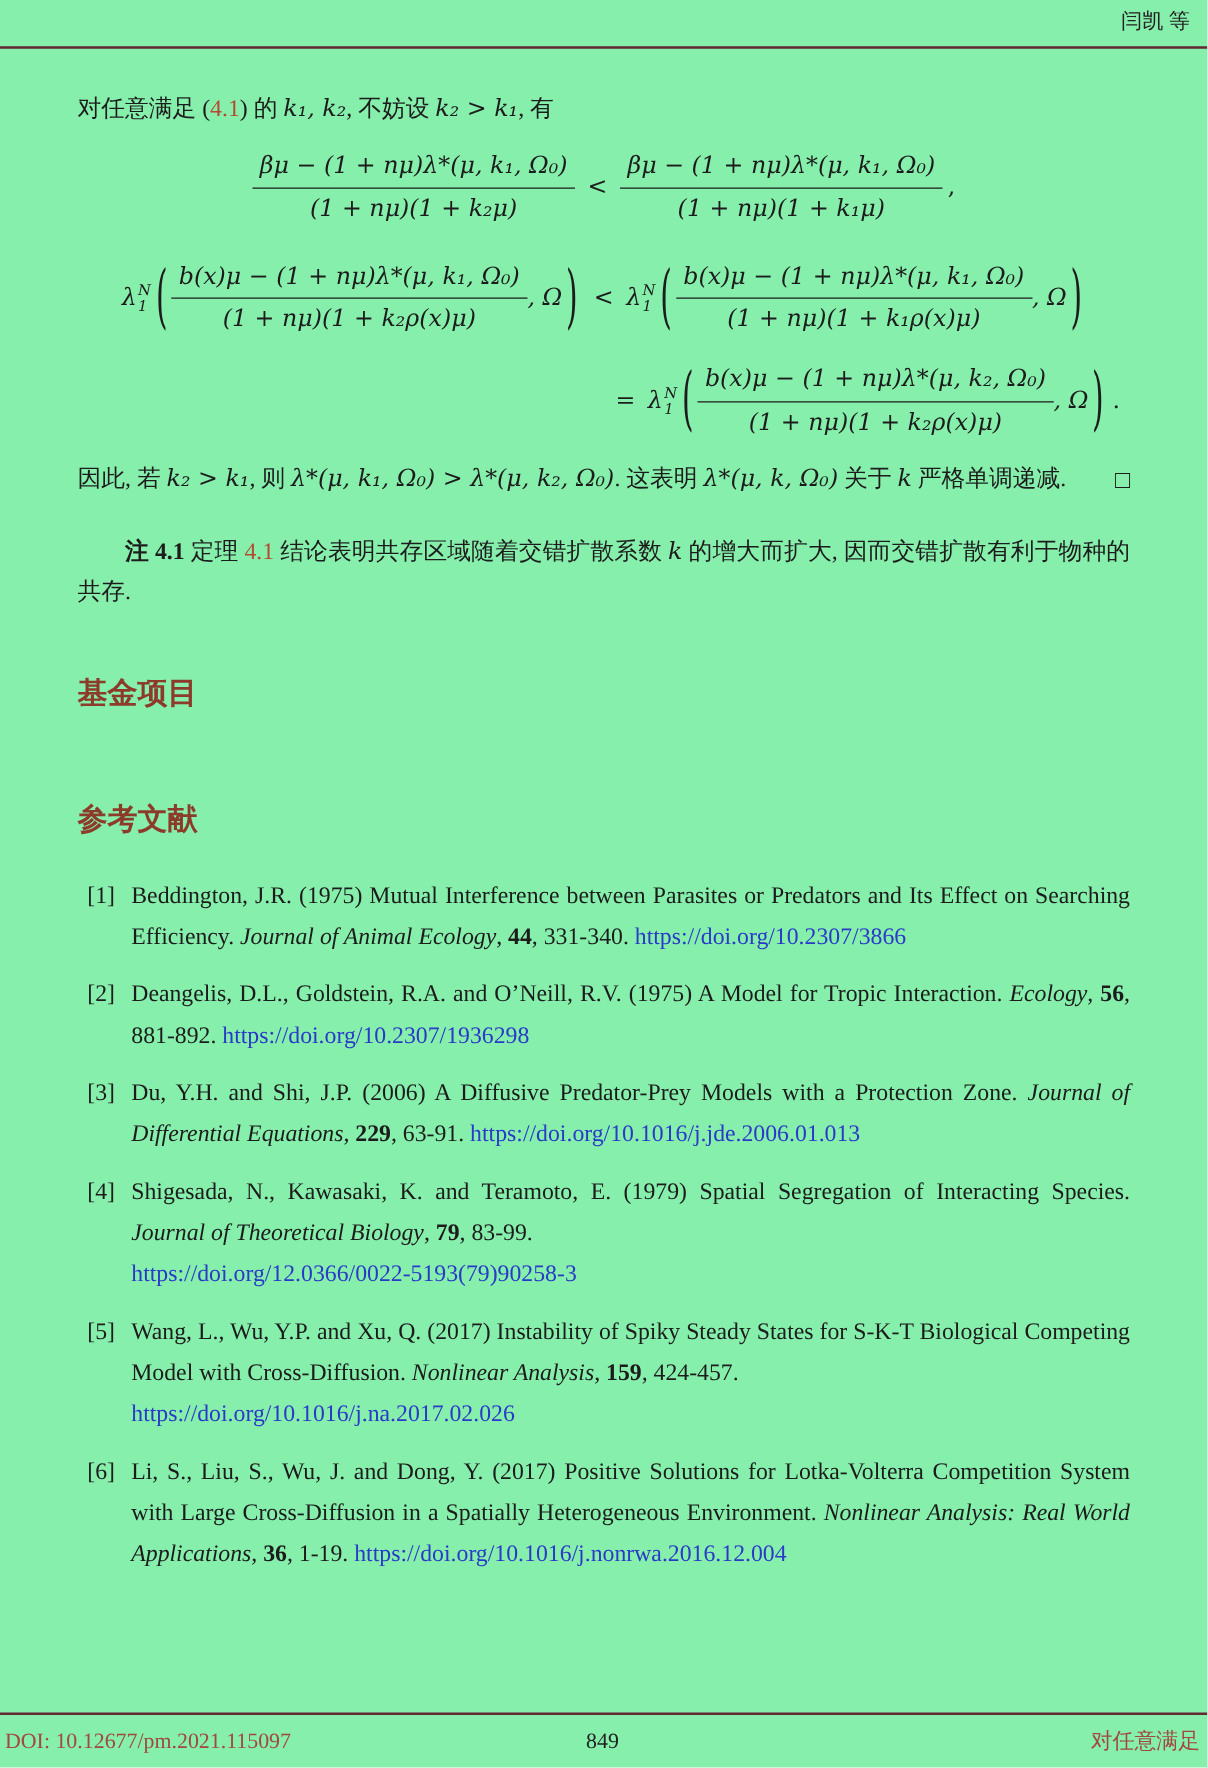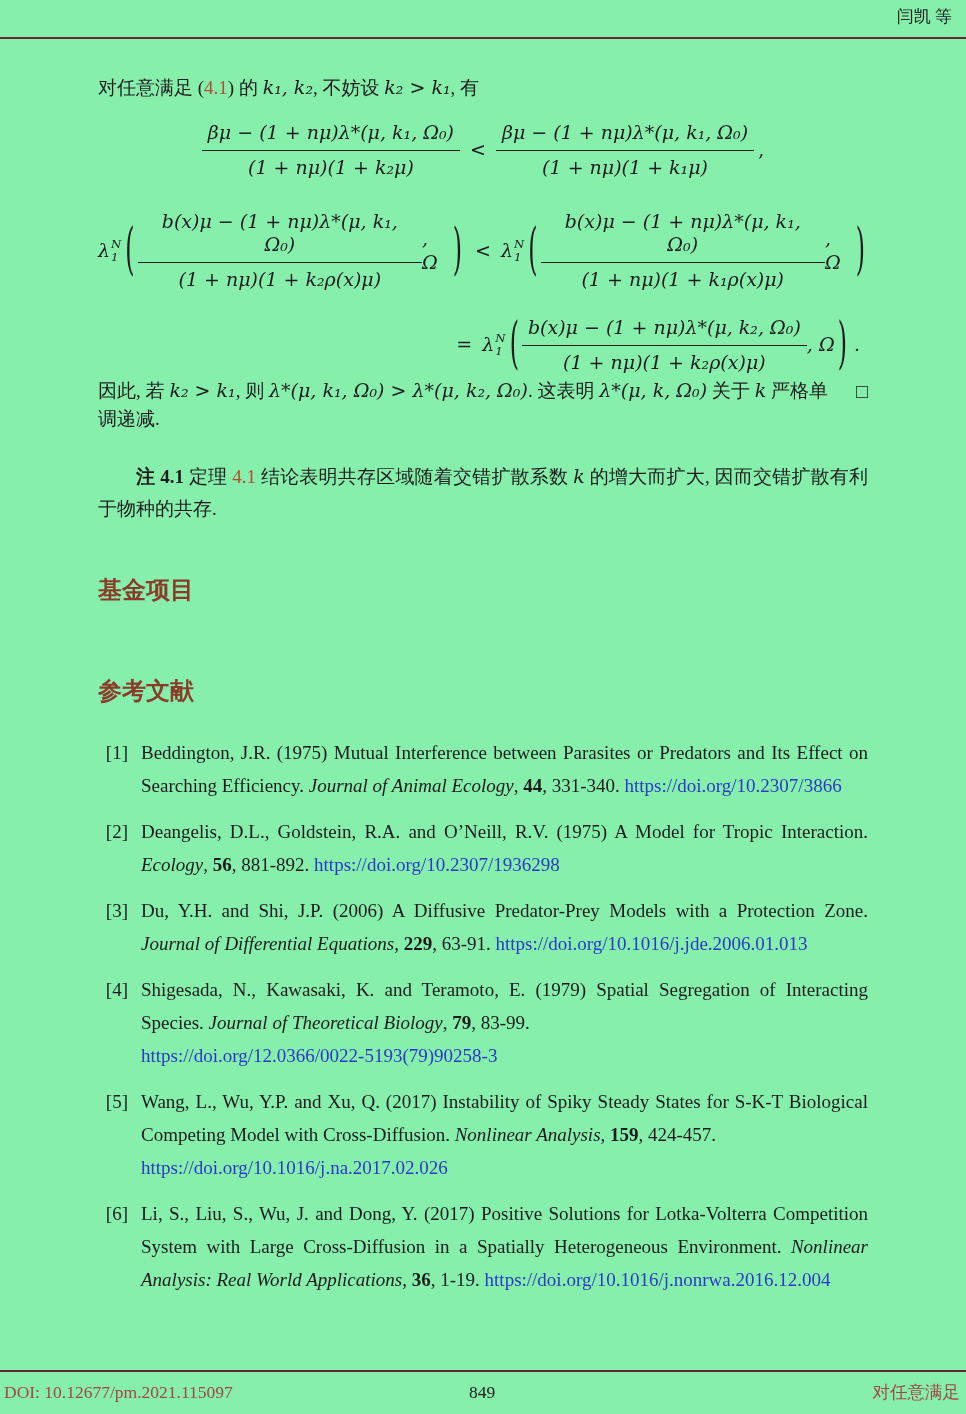--- a/index.html
+++ b/index.html
@@ -6,21 +6,21 @@
   .page {
     width:966px; height:1414px; box-sizing:border-box;
     display:flex; flex-direction:column;
     font-family:"Liberation Serif","DejaVu Serif",serif;
     color:#1c1c1c; font-size:19px; overflow:hidden; background:#86efac;
   }
   
   .header { flex:0 0 auto; text-align:right; padding:5px 14px 9px 0;
             border-bottom:2px solid #632832; font-size:17px; color:#222; }
   
-  .content { flex:1 1 auto; padding:0 98px; }
+  .content { flex:1 1 auto; padding:0 62px; }
   p { margin:0; }
   .para { line-height:28px; text-align:justify; }
   .intro { margin-top:34px; }
   .math { font-style:italic; font-family:"DejaVu Serif","Liberation Serif",serif; }
   .eqref { color:#b34a31; }
   
   .eq { display:flex; align-items:center; justify-content:center; line-height:1.25; }
   .eq1 { margin-top:18px; margin-bottom:28px; }
   .eq2 { margin-top:17px; margin-bottom:0; }
   .eq3 { margin-top:22px; justify-content:flex-end; padding-right:8px; }
@@ -29,21 +29,21 @@
   .den { display:block; padding:5px 6px 1px;text-align:center; }
   .bp { display:inline-block; transform:scaleY(2.35); font-size:125%;
         font-style:normal; margin:0 3px; color:#1c1c1c; }
   .lam { display:inline-flex; align-items:center; margin-right:1px; }
   .lam .base { font-style:italic; }
   .ss { display:inline-flex; flex-direction:column; justify-content:center;
         font-size:62%; line-height:1.1; font-style:italic; margin-left:1px; }
   .rel { margin:0 10px; font-style:normal; }
   .eqtail { font-style:normal; margin-left:4px; }
   
-  .conclusion { margin-top:1px; position:relative; padding-right:40px; }
+  .conclusion { margin-top:17px; position:relative; padding-right:40px; }
   .qed { position:absolute; right:0; top:1px; font-style:normal; font-size:20px; }
   .note { margin-top:27px; line-height:32px; text-indent:2em; }
   .note-label { font-weight:bold; }
   
   .sec-heading { font-size:24px; font-weight:bold; color:#8c3b2a; line-height:1.3; }
   .funding-heading { margin-top:50px; }
   .funding-body { margin-top:33px; text-indent:2.2em; line-height:28px; }
   .refs-heading { margin-top:70px; }
   
   .ref-list { margin-top:28px; }

